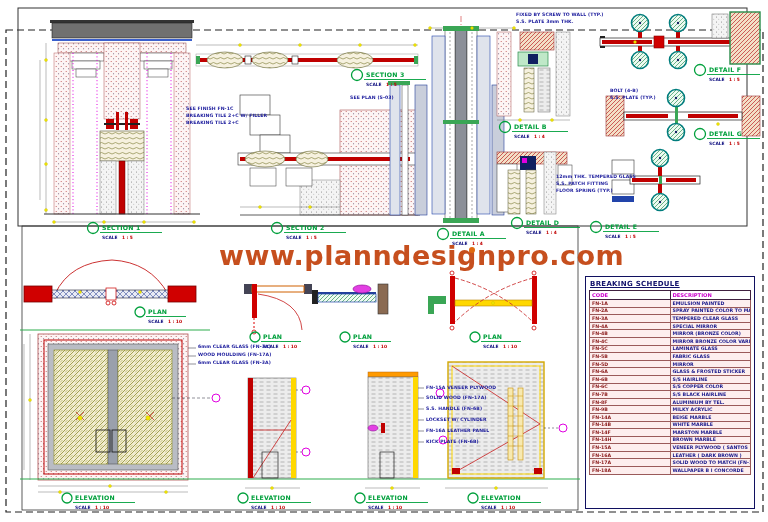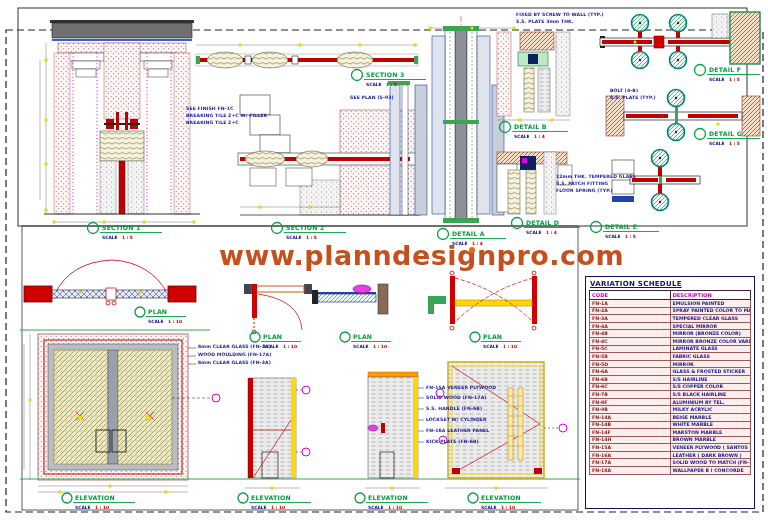--- a/index.html
+++ b/index.html
@@ -525,21 +525,21 @@
 <span class="note" style="left:426px;top:395px;">SOLID WOOD (FN-17A)</span>
 <span class="note" style="left:426px;top:406px;">S.S. HANDLE (FN-6B)</span>
 <span class="note" style="left:426px;top:417px;">LOCKSET W/ CYLINDER</span>
 <span class="note" style="left:426px;top:428px;">FN-16A LEATHER PANEL</span>
 <span class="note" style="left:426px;top:439px;">KICK PLATE (FN-6B)</span>
 
 <div id="watermark">www.planndesignpro.com</div>
 <div id="wm-dot"></div>
 
 <div id="schedule">
-  <div class="sch-title">VARIATION SCHEDULE</div>
+  <div class="sch-title">BREAKING SCHEDULE</div>
   <table>
     <thead>
           <tr>
       <th>CODE</th>
       <th>DESCRIPTION</th>
     </tr>
         </thead>
     <tbody id="sch-body">
           <tr>
             <td class="code">FN-1A</td>

